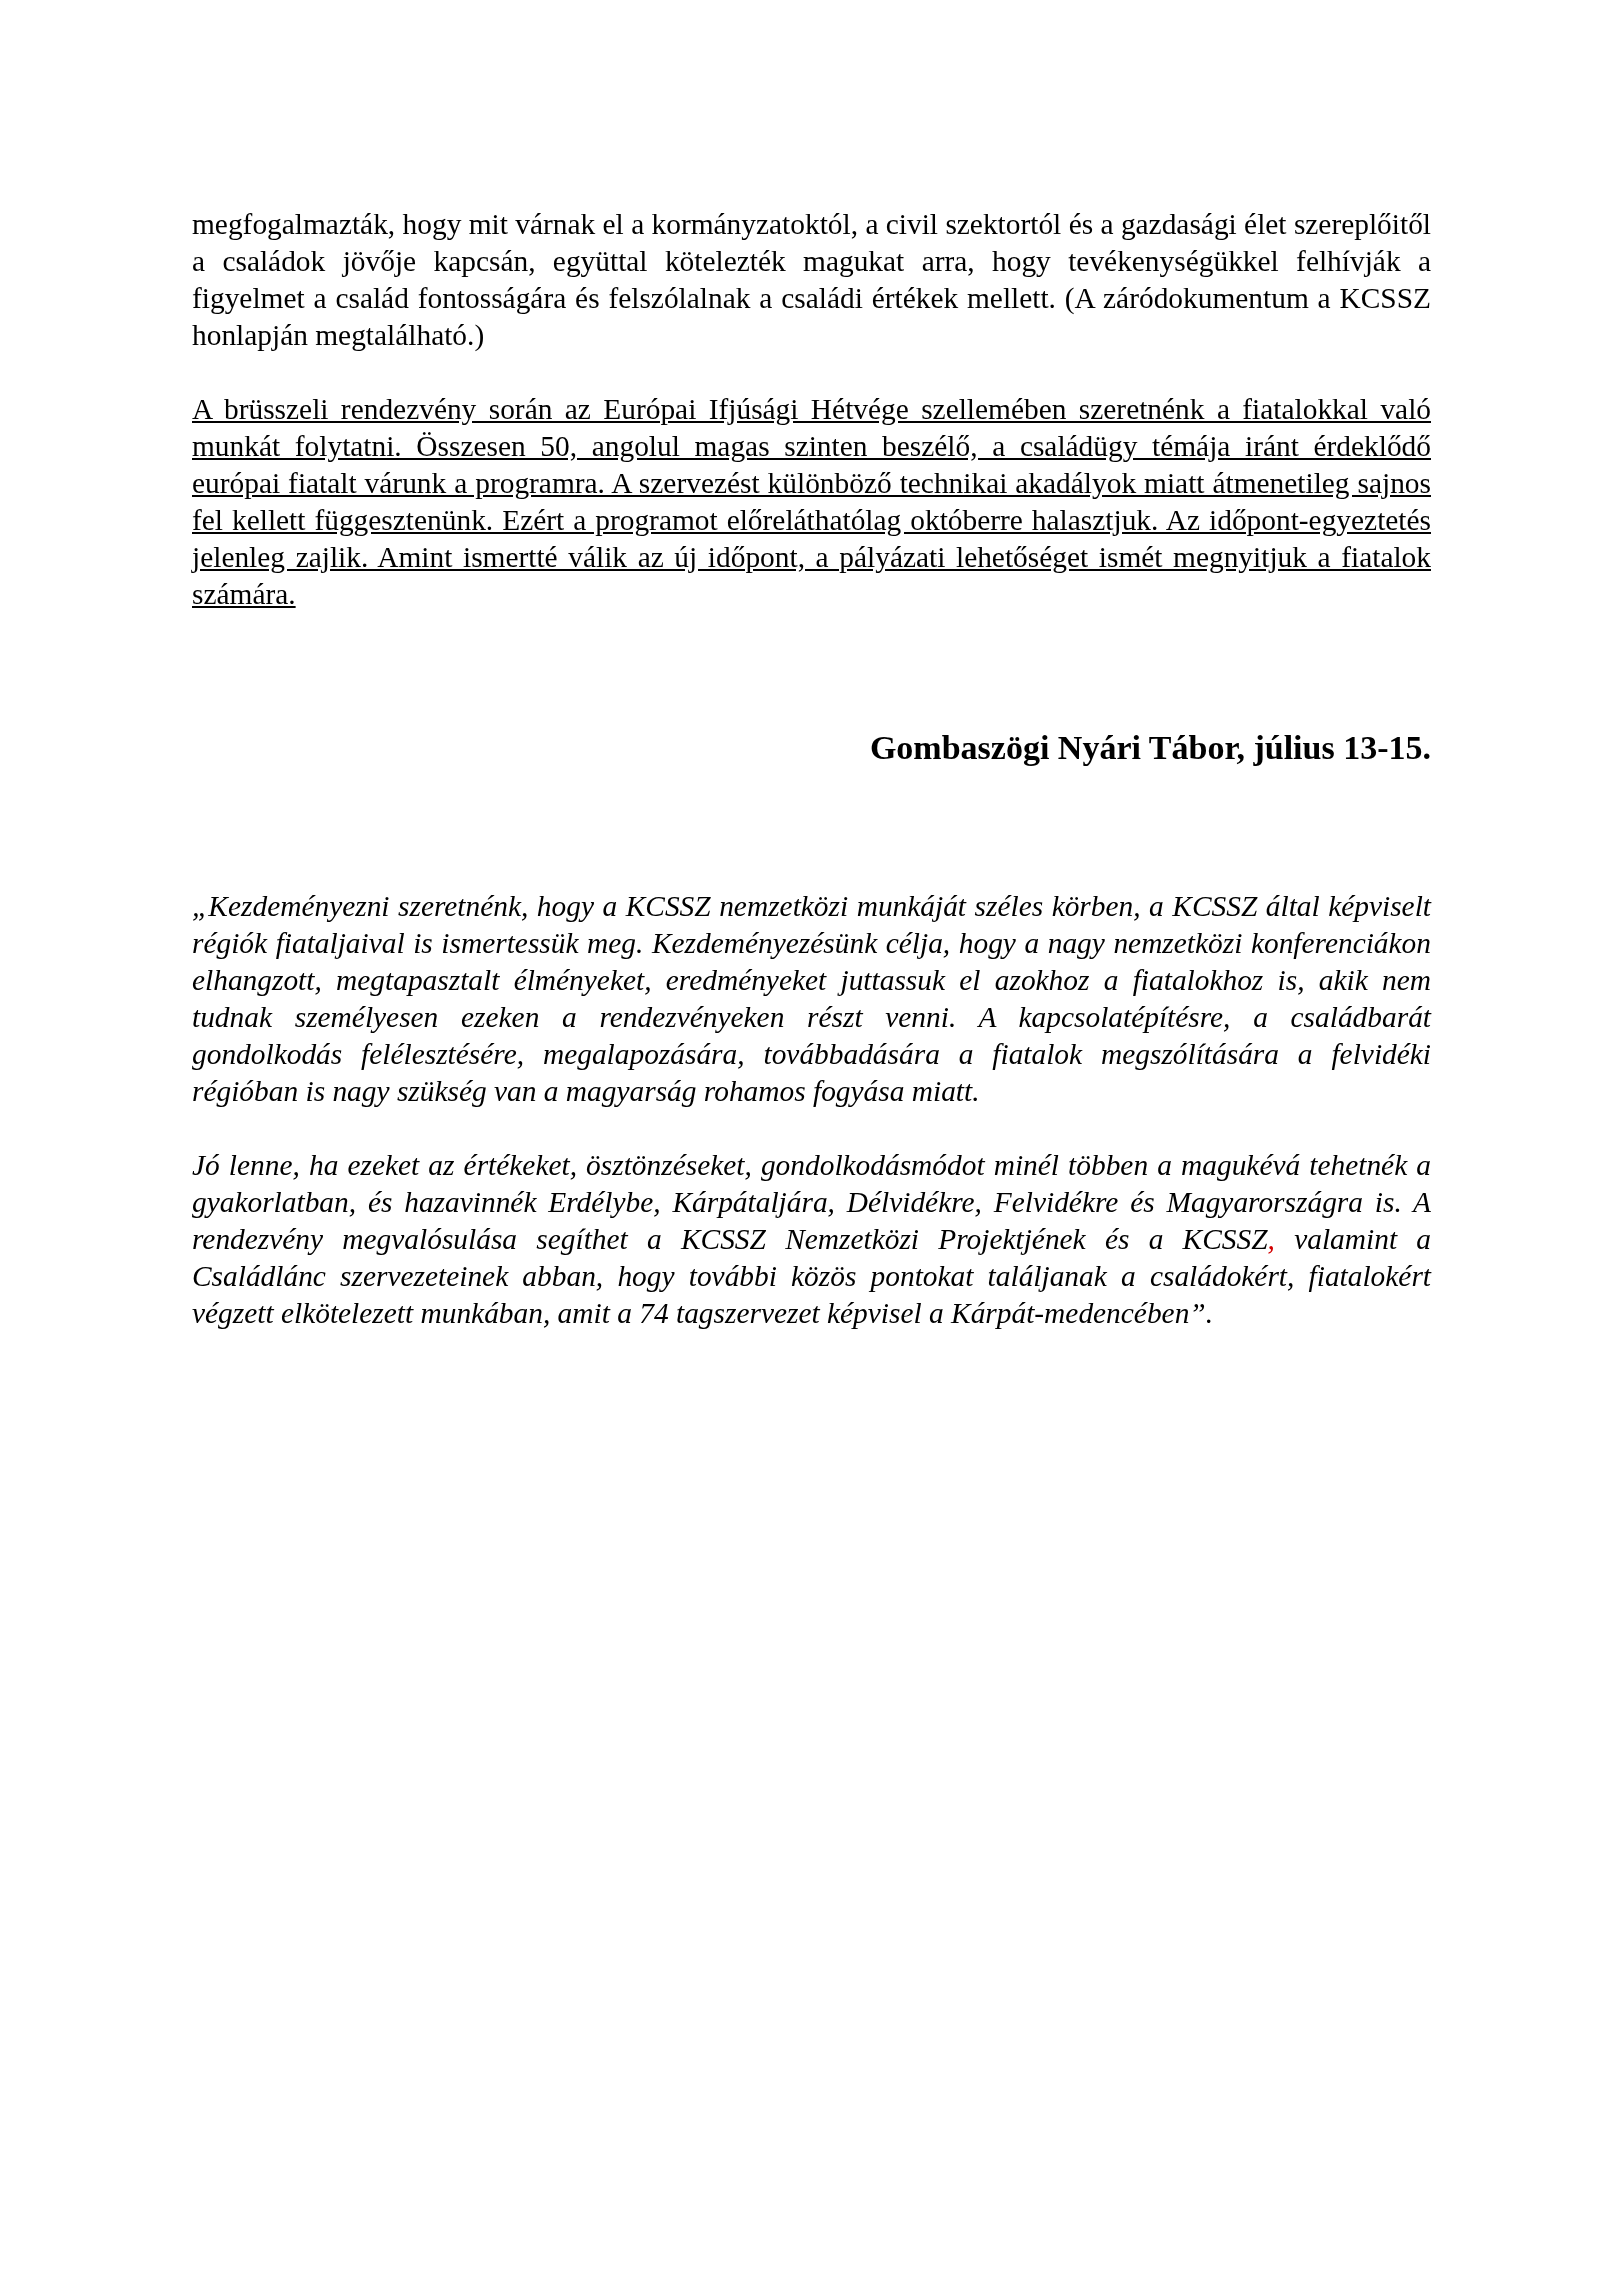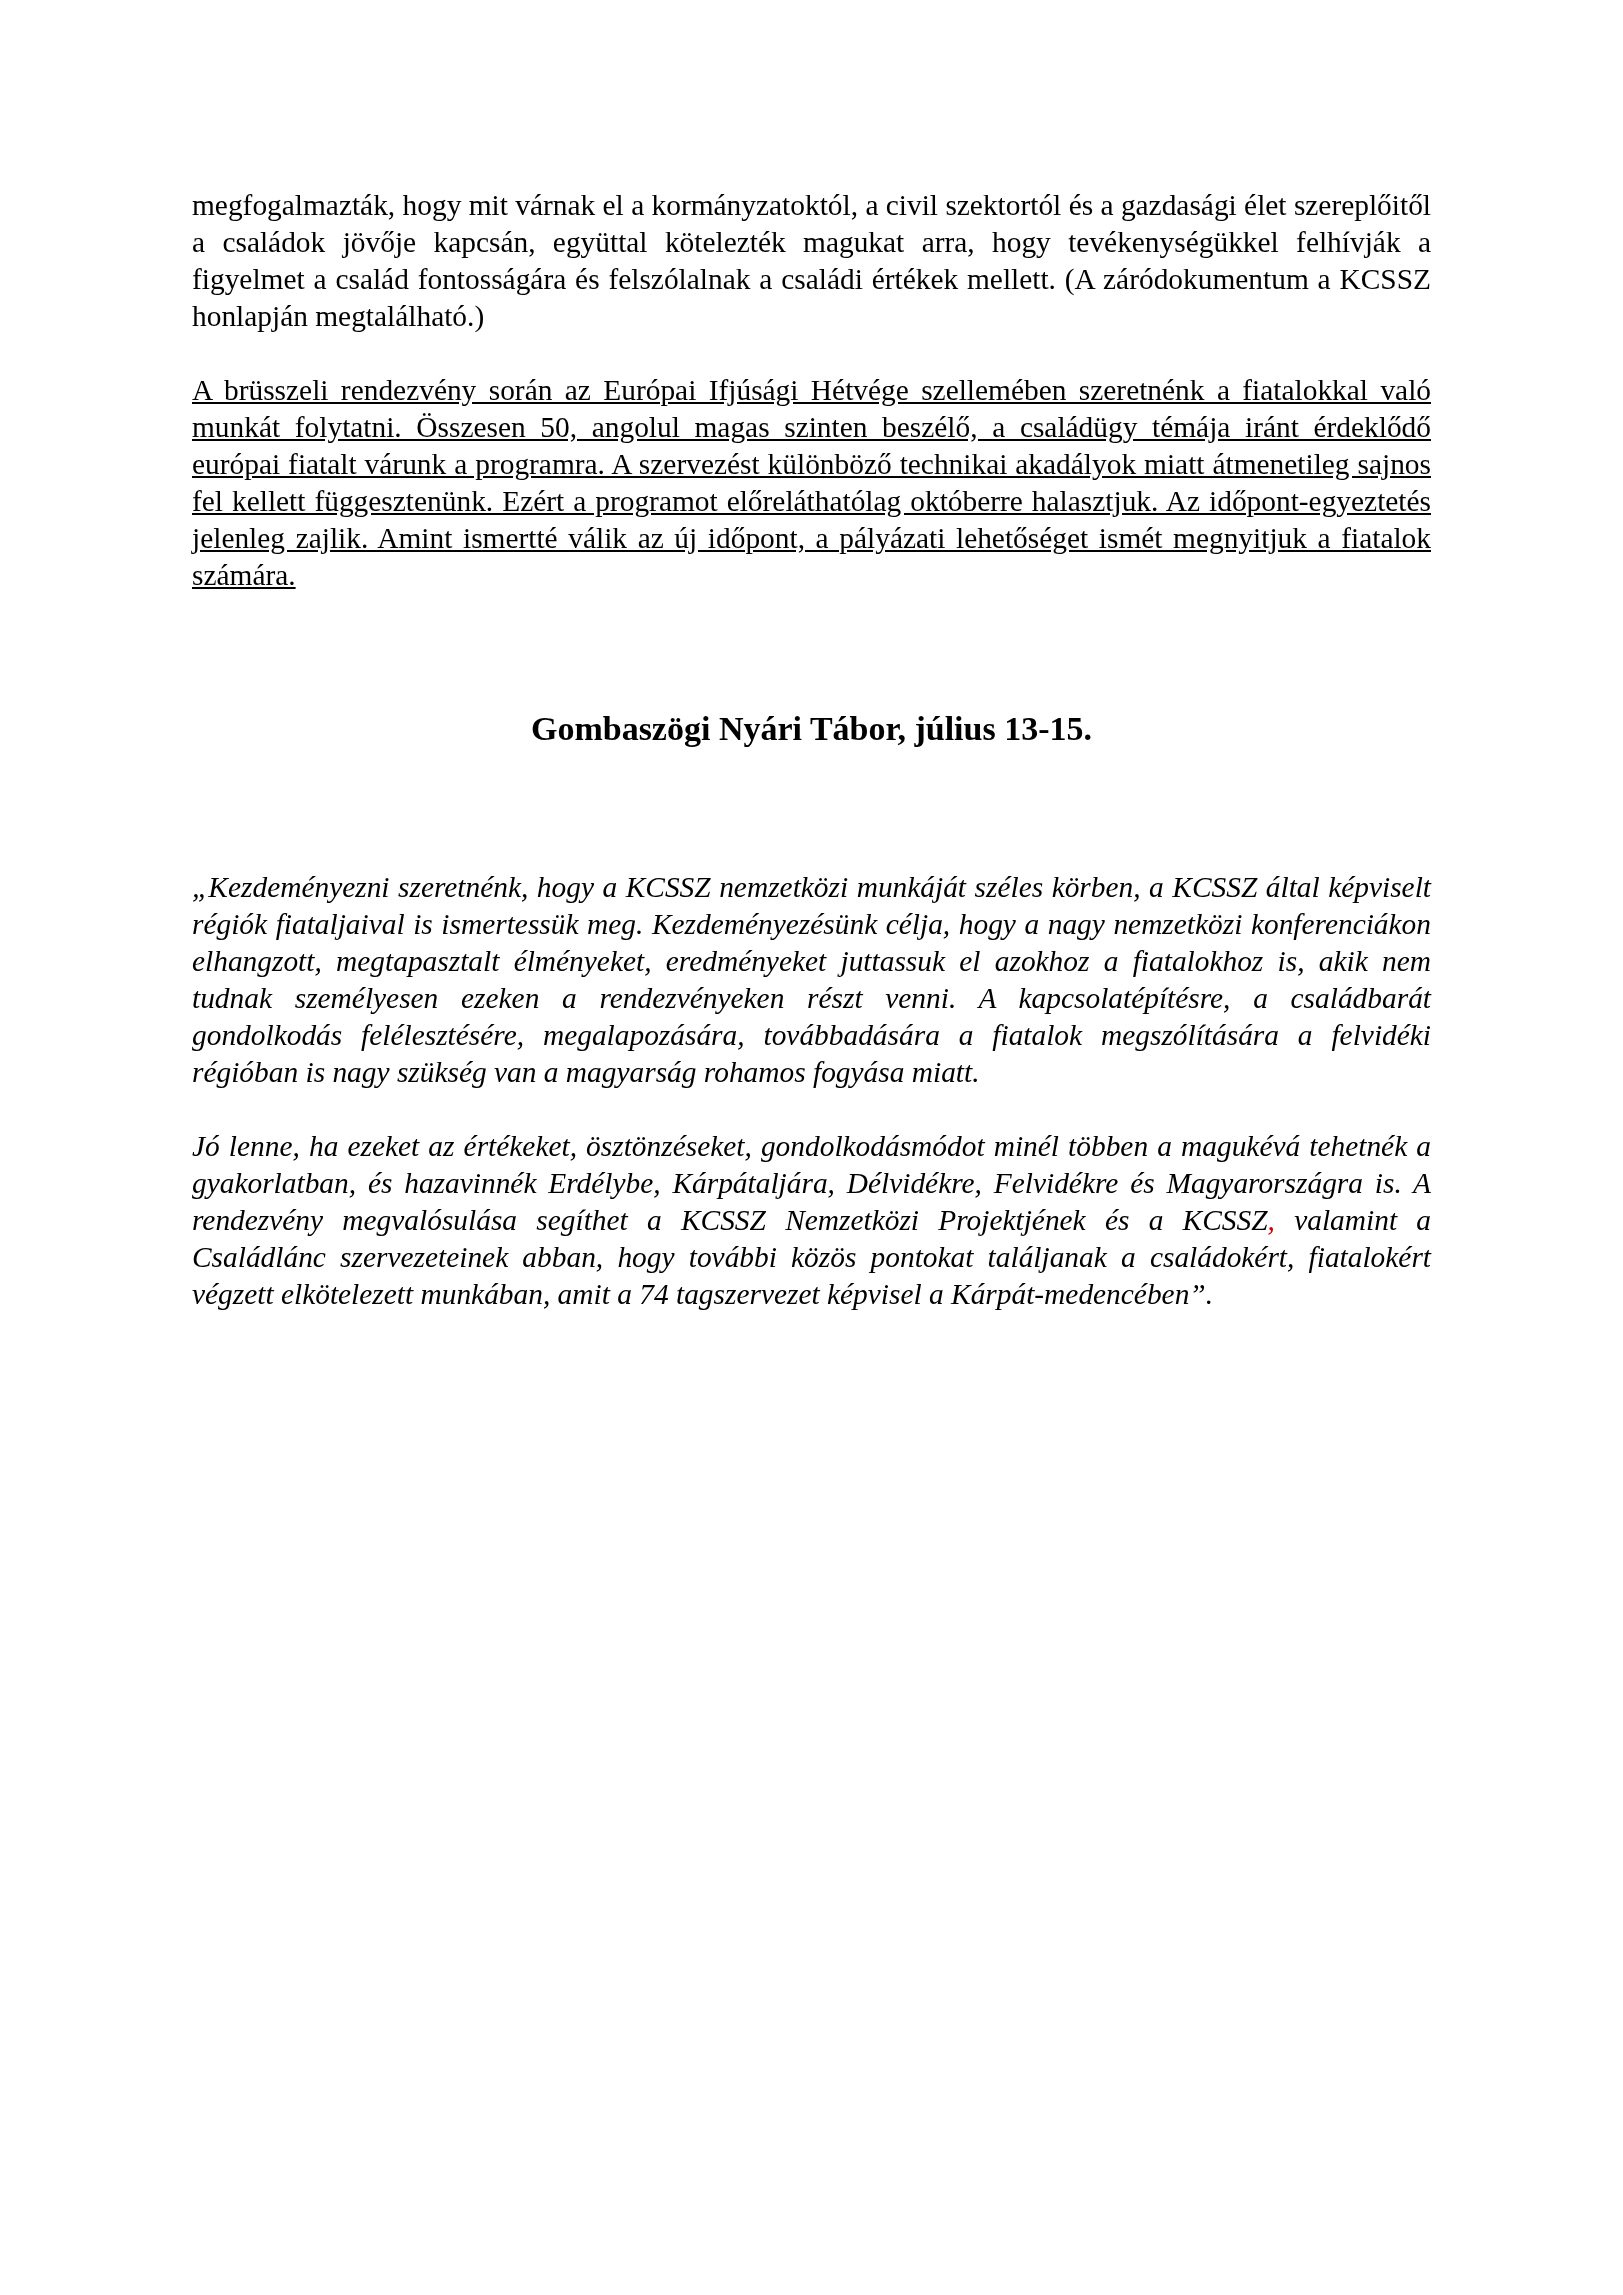--- a/index.html
+++ b/index.html
@@ -1,33 +1,33 @@
 <!DOCTYPE html>
 <html style="font-size:10.5px"><head>
   <meta charset="utf-8">
   <style>
     html, body { margin: 0; padding: 0; background: #ffffff; }
     body { width: 1623px; height: 2295px; position: relative; overflow: hidden; }
     .page {
       position: absolute;
       left: 192px;
-      top: 187px;
+      top: 206px;
       width: 1239px;
       font-family: "Liberation Serif", serif;
       font-size: 29.4px;
       line-height: 37px;
       color: #000;
       text-align: justify;
     }
     .page p { margin: 0; }
     .p1 { margin-bottom: 37px !important; }
     .p2 { margin-bottom: 0; text-decoration: underline; }
     .heading {
       font-weight: bold;
-      text-align: center;
+      text-align: right;
       font-size: 34px;
       line-height: 39px;
       margin-top: 115px !important;
       margin-bottom: 121px !important;
     }
     .intro { margin-bottom: 37px !important; }
     .quote { font-style: italic; }
     .q1 { margin-bottom: 37px !important; }
     .q2 { margin-bottom: 37px !important; }
     .red-comma { color: #d40000; }

